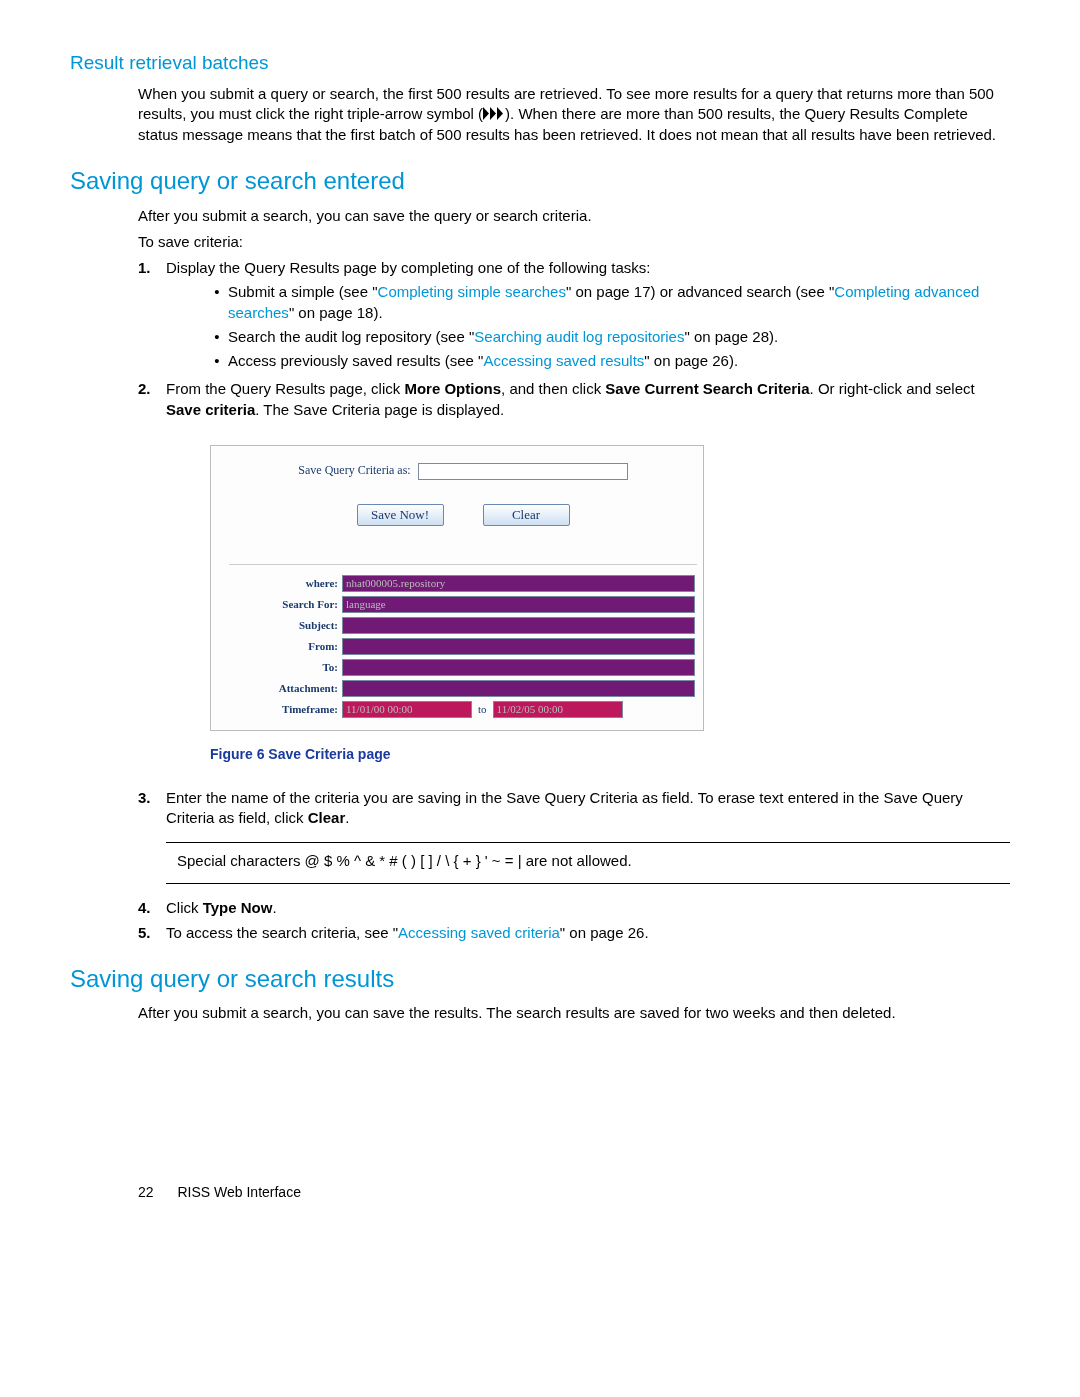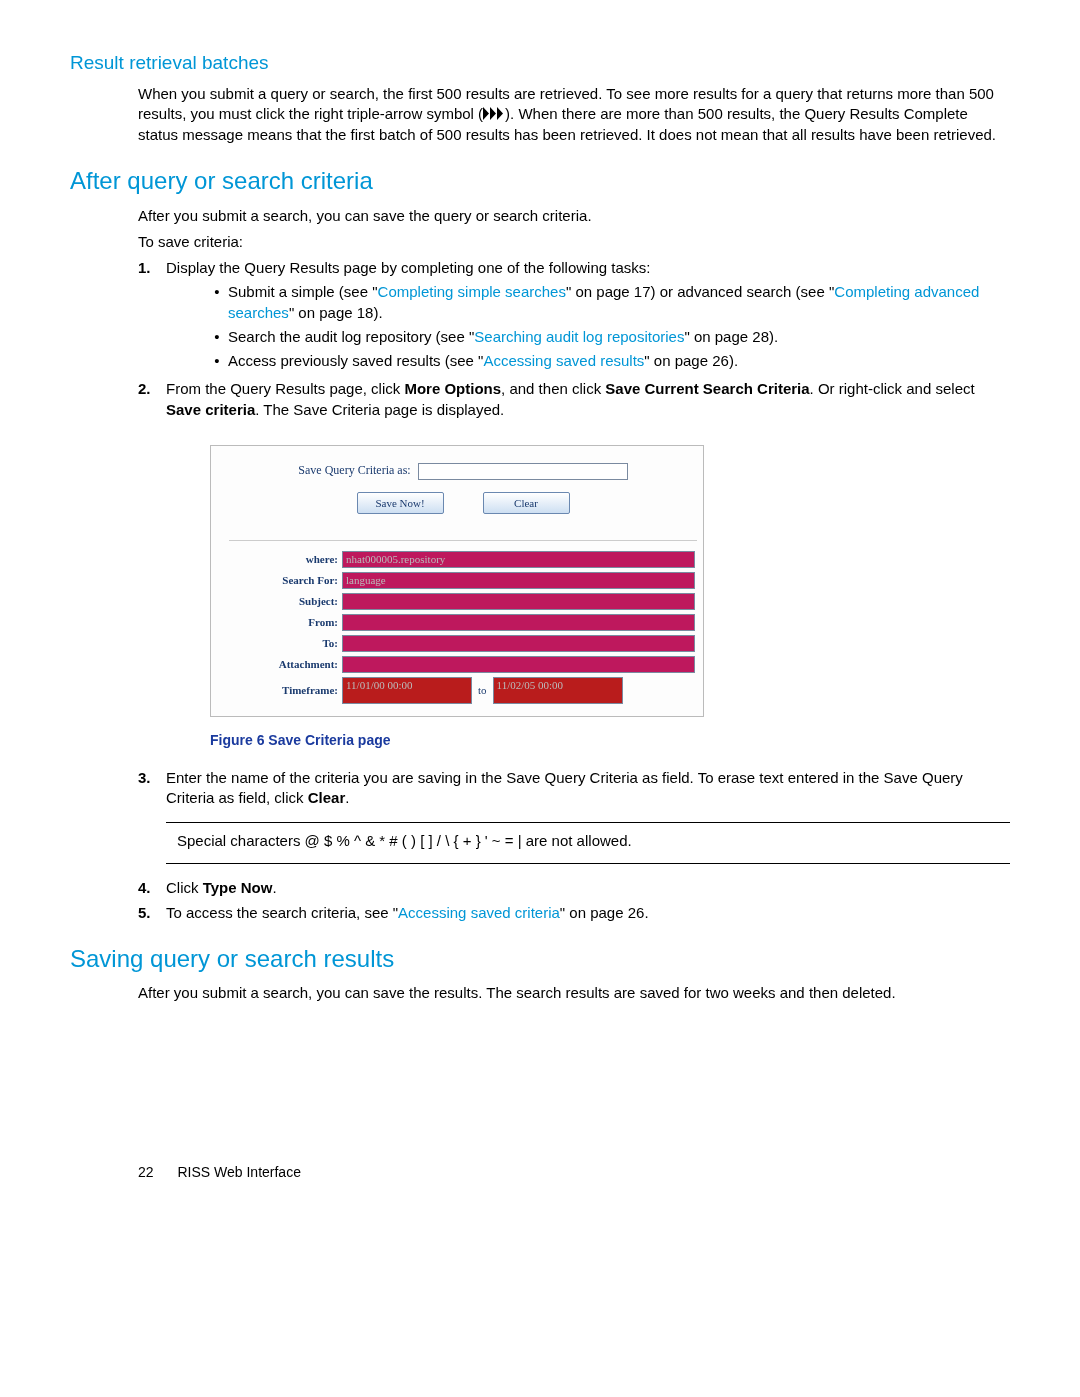--- a/index.html
+++ b/index.html
@@ -98,26 +98,26 @@
   }
   .fig-buttons {
     text-align: center;
     margin-top: 8px;
   }
   .fig-btn {
     display: inline-block;
     width: 85px;
     height: 20px;
     line-height: 20px;
-    font-size: 11px;
+    font-size: 13px;
     text-align: center;
     background: linear-gradient(#fff, #cddff2);
     border: 1px solid #6a88b0;
     color: #1a3a6e;
-    margin: 4px 18px;
+    margin: 16px 18px;
     border-radius: 2px;
   }
   .fig-divider {
     border-top: 1px solid #ccc;
     margin: 14px 6px 10px 6px;
   }
   .fig-row {
     display: flex;
     align-items: center;
     margin: 4px 0;
@@ -128,46 +128,46 @@
     text-align: right;
     font-weight: bold;
     color: #1a3a6e;
     font-size: 11px;
     padding-right: 4px;
   }
   .fig-row-input {
     flex: 1;
     border: 1px solid #7a8aa0;
     height: 17px;
-    background: #be185d;
+    background: #701a75;
     font-size: 11px;
     color: #bbb;
     padding: 0 3px;
     box-sizing: border-box;
   }
   .fig-tf-input {
     width: 130px;
     border: 1px solid #7a8aa0;
-    height: 27px;
-    background: #b91c1c;
+    height: 17px;
+    background: #be185d;
     font-size: 11px;
     color: #bbb;
     padding: 0 3px;
     box-sizing: border-box;
   }
   .fig-to {
     font-size: 11px;
     color: #1a3a6e;
     margin: 0 6px;
   }
   .figure-caption {
     color: #1a3a9e;
     font-weight: bold;
     font-size: 14px;
-    margin: 14px 0 18px 140px;
+    margin: 14px 0 24px 140px;
   }
   .note-block {
     margin: 14px 0 14px 96px;
     border-top: 1px solid #000;
     border-bottom: 1px solid #000;
     padding: 8px 0 12px 0;
   }
   .note-header {
     color: #0096d6;
     font-size: 15px;
@@ -202,21 +202,21 @@
 </head>
 <body>
 
 <div class="h3">Result retrieval batches</div>
 <div class="para-body">
   <span>When you submit a query or search, the first 500 results are retrieved. To see more results for a query that returns more than 500 results, you must click the right triple-arrow symbol (</span><span class="triple-arrow"><svg width="22" height="13" viewBox="0 0 22 13">
         <path d="M0 0 L6 6.5 L0 13 Z M7 0 L13 6.5 L7 13 Z M14 0 L20 6.5 L14 13 Z" fill="#000"></path>
       </svg></span><span>). When there are more than 500 results, the Query Results Complete status message means that the first batch of 500 results has been retrieved. It does not mean that all results have been retrieved.</span>
 </div>
 
-<div class="h2">After query or search criteria</div>
+<div class="h2">Saving query or search entered</div>
 <div class="para-body">After you submit a search, you can save the query or search criteria.</div>
 <div class="para-body">To save criteria:</div>
 
 <div class="ol">
   <div class="ol-item">
     <div class="ol-num">1.</div>
     <div class="ol-text">
       <span>Display the Query Results page by completing one of the following tasks:</span>
       <div class="ul">
         <div class="ul-item">

